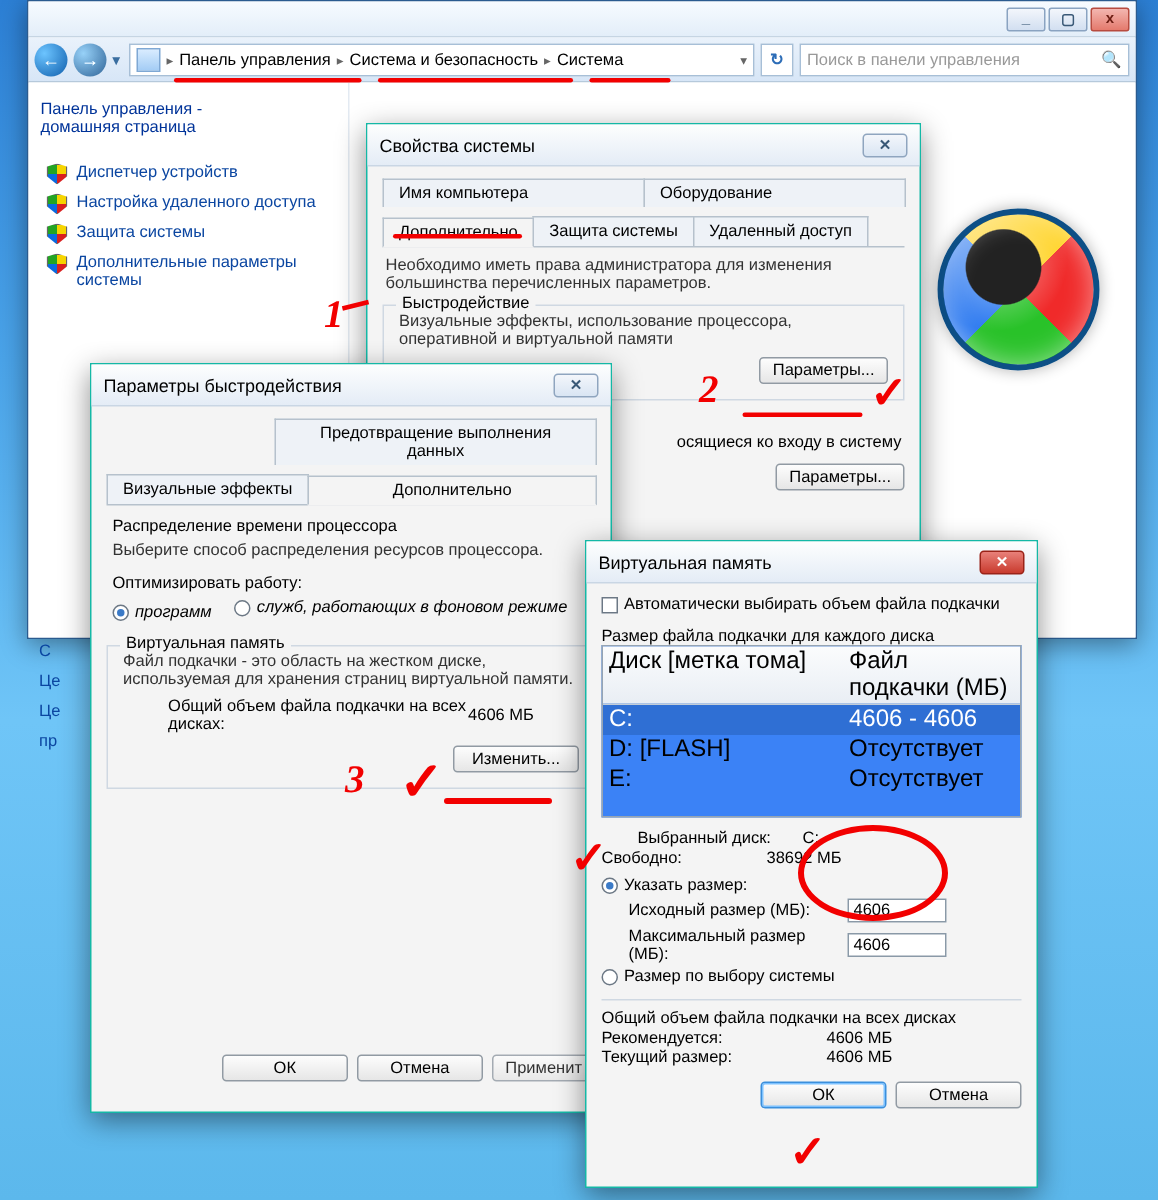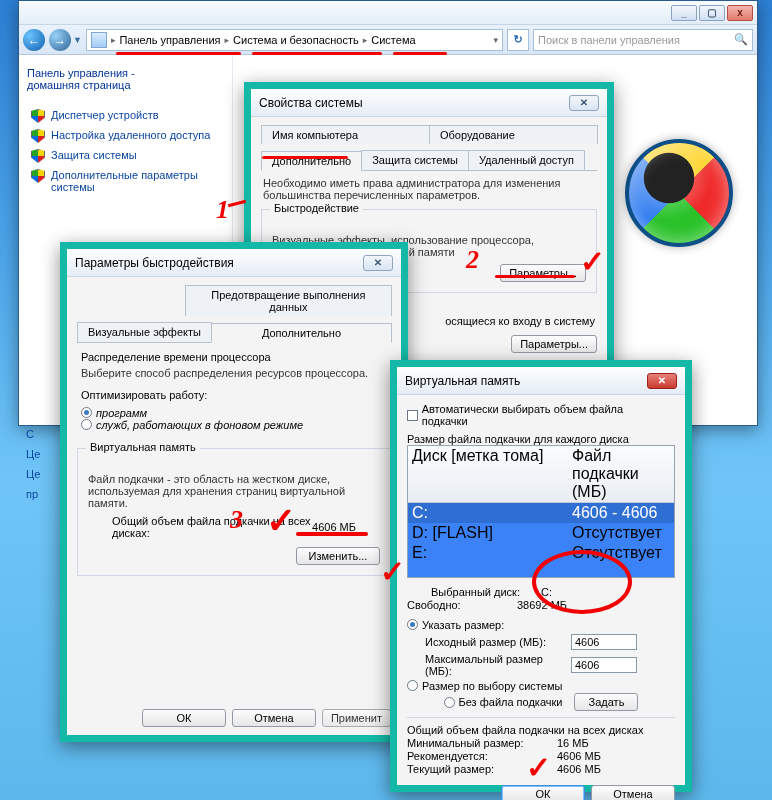--- a/index.html
+++ b/index.html
@@ -128,21 +128,21 @@
     position:absolute; left:0; bottom:0;
     font-size:11px; color:#444; line-height:16px;
     padding: 8px 4px;
   }
   .left-cut div { margin: 4px 0; color:#0b46a1;}
 
   
   .dialog {
     position: absolute;
     background: #f4f4f4;
-    border: 7px solid #14b8a6;
+    border: 1px solid #14b8a6;
     box-shadow: 0 5px 18px rgba(0,0,0,.45);
   }
   .dialog-title {
     height: 28px;
     background: linear-gradient(#fdfefe,#e4ecf6);
     border-bottom: 1px solid #c9d6e4;
     display: flex; align-items: center;
     padding: 0 8px;
   }
   .dialog-title-text { flex:1; font-size: 12px; }
@@ -173,21 +173,21 @@
     font-size: 11px;
     margin-right: -1px;
   }
   .tab.active {
     background: #f4f4f4;
     position: relative; top: 1px;
     border-bottom: 1px solid #f4f4f4;
   }
   .group {
     border: 1px solid #cfd8e2;
-    padding: 24px 10px 10px;
+    padding: 4px 10px 10px;
     margin: 8px 0;
     position: relative;
   }
   .group-title {
     position: absolute;
     top: -8px; left: 8px;
     background: #f4f4f4;
     padding: 0 4px;
     font-size: 11px;
   }
@@ -461,35 +461,24 @@
     <div class="flex" style="margin:3px 0 3px 18px; gap:6px;">
       <span style="width:140px;">Максимальный размер (МБ):</span>
       <input class="input" value="4606" style="">
     </div>
     <div>
       <span class="radio">
         <span class="radio-dot"></span>
         <span>Размер по выбору системы</span>
       </span>
     </div>
-    <div class="flex between">
-      <span class="radio">
-        <span class="radio-dot"></span>
-        <span>Без файла подкачки</span>
-      </span>
-      <span class="btn" style="min-width:64px;">Задать</span>
-    </div>
 
     <hr class="hr">
     <div>Общий объем файла подкачки на всех дисках</div>
     <div class="kv">
-        <span class="k">Минимальный размер:</span>
-        <span>16 МБ</span>
-      </div>
-    <div class="kv">
         <span class="k">Рекомендуется:</span>
         <span>4606 МБ</span>
       </div>
     <div class="kv">
         <span class="k">Текущий размер:</span>
         <span>4606 МБ</span>
       </div>
 
     <div class="flex right" style="margin-top:10px;">
       <span class="btn default">ОК</span>

